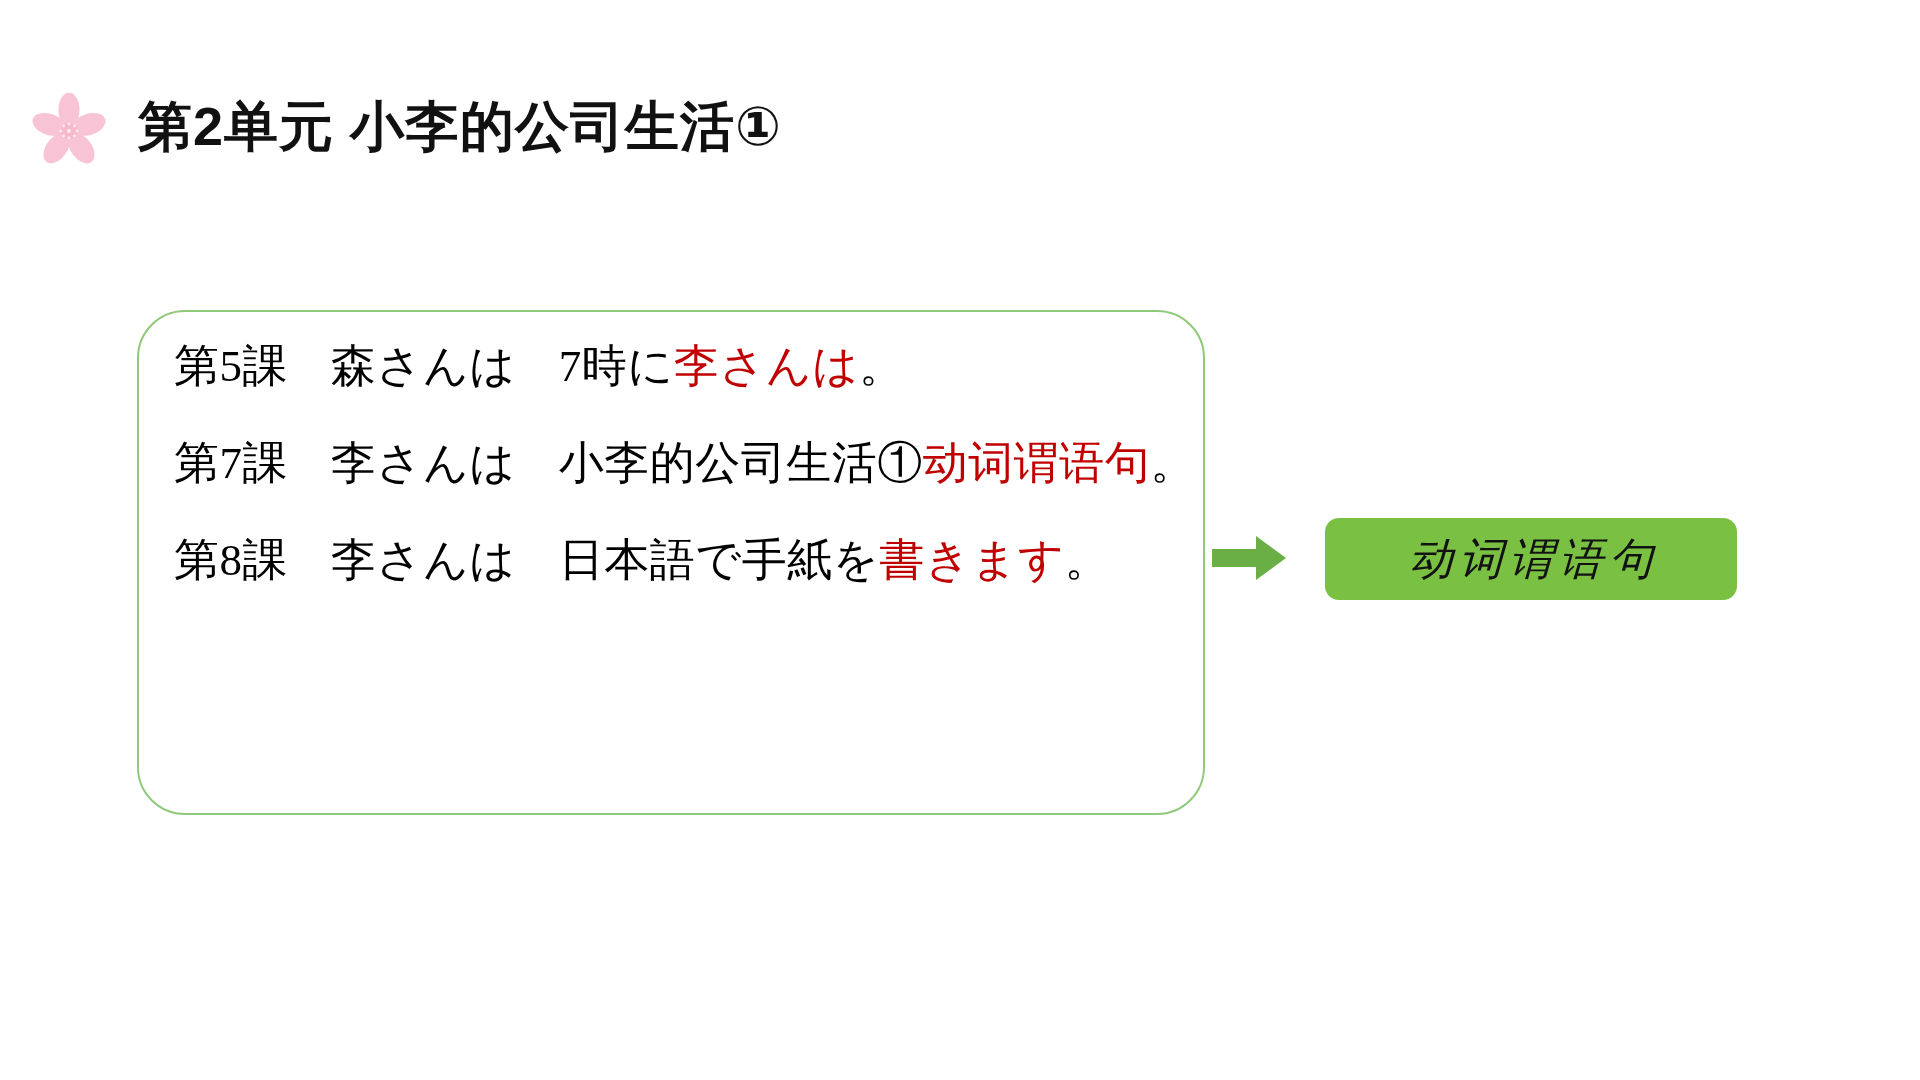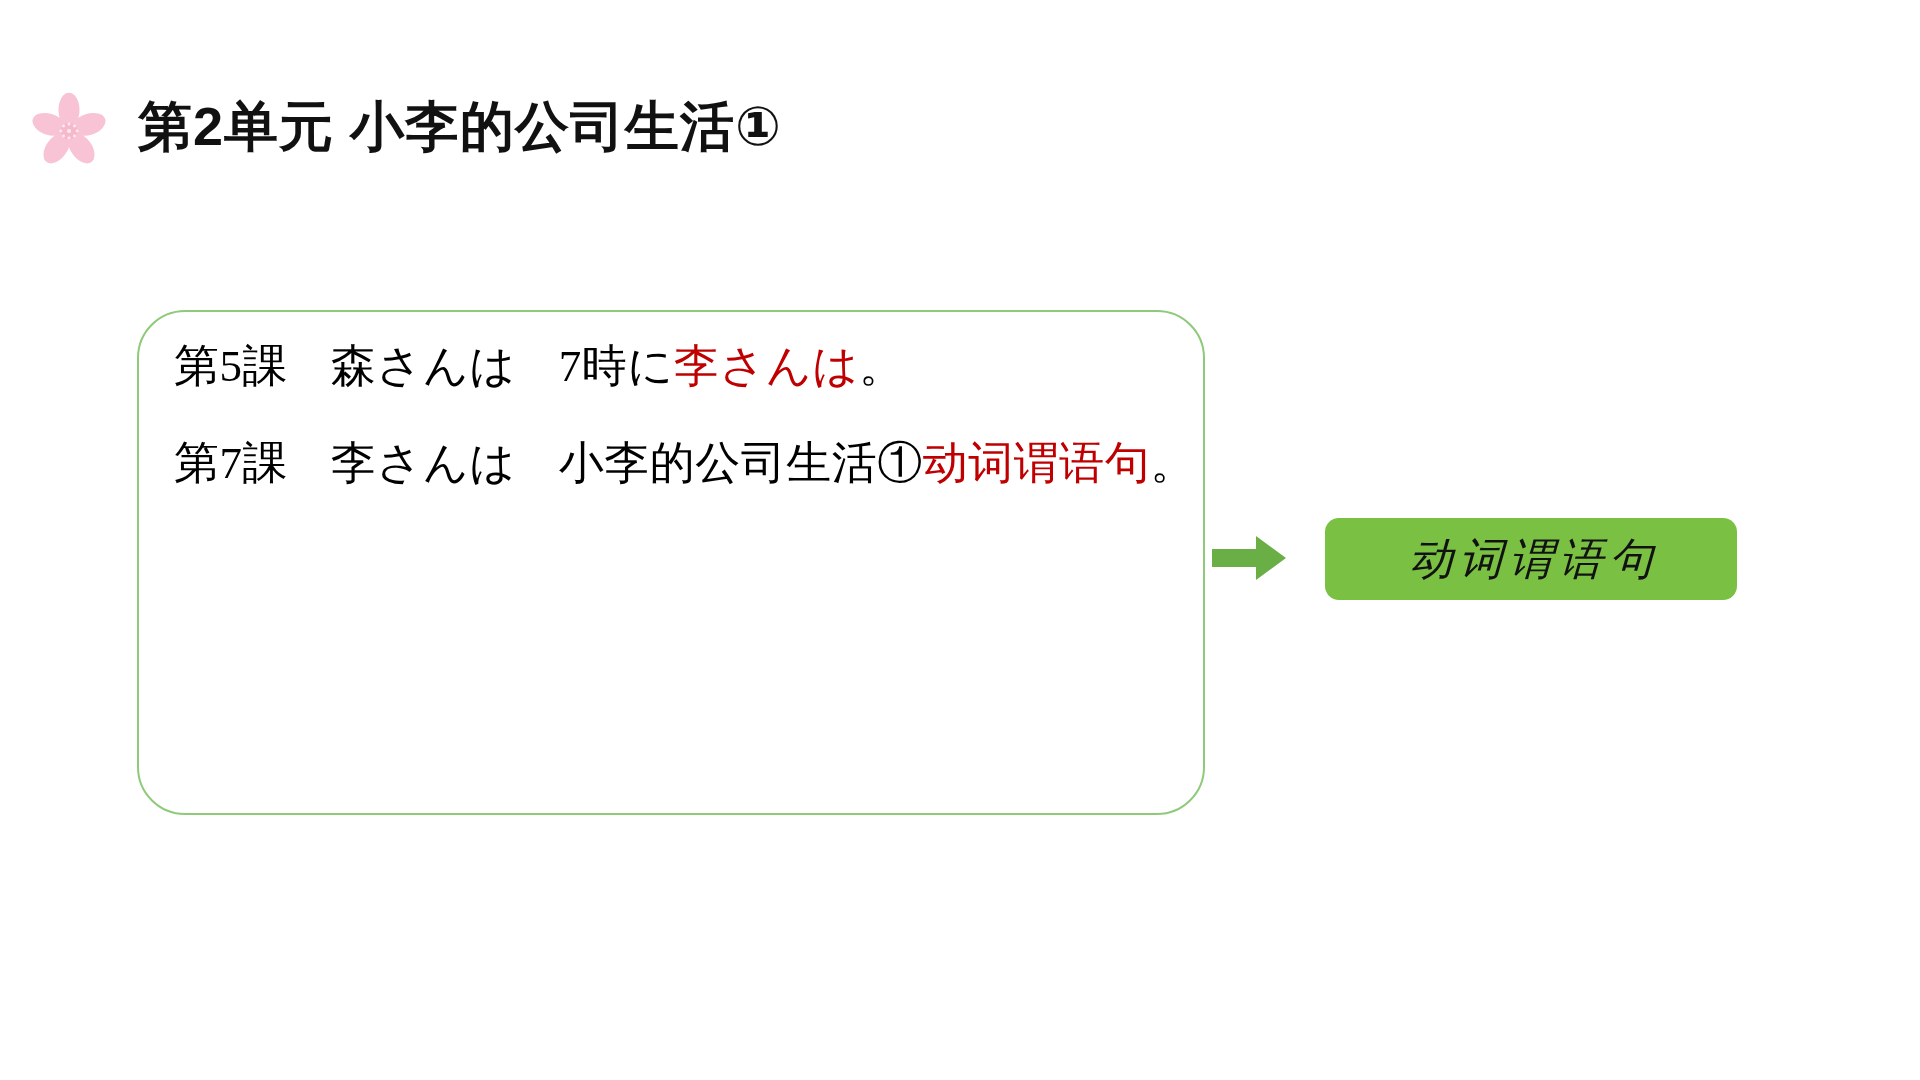--- a/index.html
+++ b/index.html
@@ -154,20 +154,23 @@
 
       <div class="sentence">
         <span>第5課</span><span class="sp"></span><span>森さんは</span><span class="sp"></span><span>7時に</span><span class="verb">李さんは</span><span>。</span>
       </div>
 
 
       <div class="sentence">
         <span>第7課</span><span class="sp"></span><span>李さんは</span><span class="sp"></span><span>小李的公司生活①</span><span class="verb">动词谓语句</span><span>。</span>
       </div>
 
+      <div class="sentence">
+        <span>第8課</span><span class="sp"></span><span>李さんは</span><span class="sp"></span><span>日本語で手紙を</span><span class="verb">書きます</span><span>。</span>
+      </div>
 
     </div>
   </div>
 
   <svg class="arrow" viewBox="0 0 74 48" aria-hidden="true">
     <polygon points="0,15 44,15 44,2 74,24 44,46 44,33 0,33" fill="#6aaf46"></polygon>
   </svg>
 
   <div class="green-box">
     <span class="green-box-text">动词谓语句</span>

